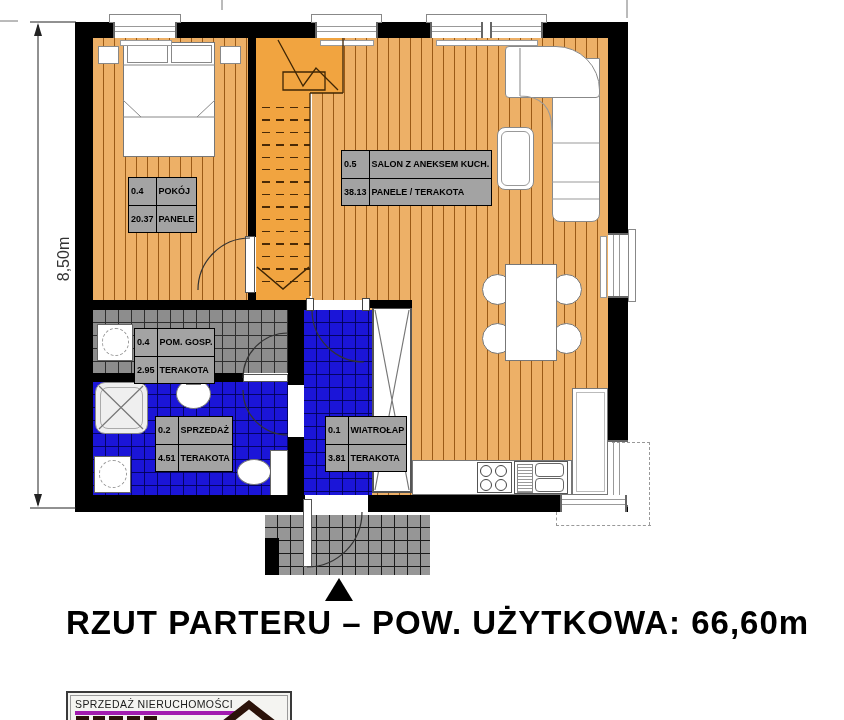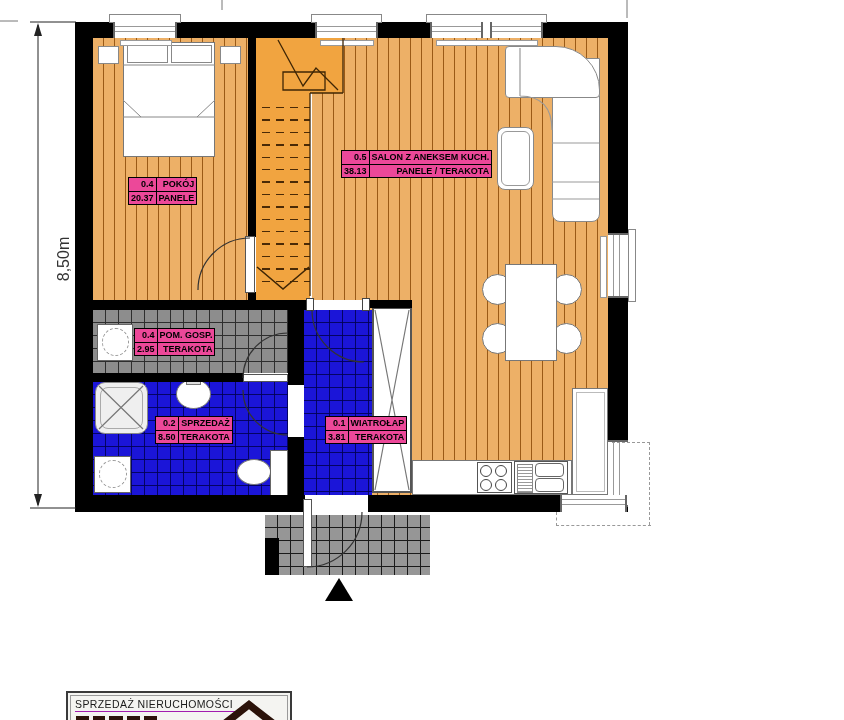--- a/index.html
+++ b/index.html
@@ -26,31 +26,31 @@
   .furn{position:absolute;background:#fff;border:1.5px solid #888;box-sizing:border-box;}
   .open{position:absolute;background:#fff;}
   .winH{position:absolute;background:linear-gradient(180deg,#fff 0 4px,#999 4px 5px,#fff 5px 9px,#999 9px 10px,#fff 10px 100%);
         border-left:2px solid #666;border-right:2px solid #666;box-sizing:border-box;}
   .winV{position:absolute;background:linear-gradient(90deg,#fff 0 5px,#999 5px 6px,#fff 6px 11px,#999 11px 12px,#fff 12px 100%);
         border-top:2px solid #666;border-bottom:2px solid #666;box-sizing:border-box;}
   .sill{position:absolute;background:#fff;border:1px solid #888;box-sizing:border-box;}
   .rad{position:absolute;background:#fff;border:1px solid #999;box-sizing:border-box;}
   .dash{position:absolute;box-sizing:border-box;}
   .rlabel{position:absolute;border-collapse:collapse;z-index:30;}
-  .rlabel td{border:1px solid #000;background:#ec4899;padding:1px 2px;font:bold 9px "Liberation Sans",sans-serif;
-             line-height:10.5px;white-space:nowrap;text-align:right;color:#000;}
+  .rlabel td{border:1px solid #000;background:#a3a3a3;padding:8px 2px;font:bold 9px "Liberation Sans",sans-serif;
+             line-height:10.5px;white-space:nowrap;text-align:left;color:#000;}
   #svgo{position:absolute;left:0;top:0;z-index:25;pointer-events:none;}
   .titleline{position:absolute;left:66px;font:bold 33px "Liberation Sans",sans-serif;color:#000;
              letter-spacing:1px;white-space:nowrap;z-index:40;}
   #dimlabel{position:absolute;left:24px;top:250px;width:80px;text-align:center;
             font:16px "Liberation Sans",sans-serif;color:#333;transform:rotate(-90deg);z-index:40;}
   #logo{position:absolute;left:66px;top:691px;width:226px;height:60px;background:#f4f4f1;
         border:2px solid #3a3a3a;box-sizing:border-box;z-index:40;overflow:hidden;}
   #logo .cap{position:absolute;left:7px;top:5px;font:10.5px "Liberation Sans",sans-serif;color:#1a1a1a;
-             letter-spacing:.4px;border-bottom:1px solid #a21caf;padding-bottom:1px;width:165px;white-space:nowrap;}
+             letter-spacing:.4px;border-bottom:4px solid #a21caf;padding-bottom:1px;width:165px;white-space:nowrap;}
   #logo .roof{position:absolute;left:140px;top:7px;width:82px;height:42px;background:#2b130a;
               clip-path:polygon(50% 0,100% 76%,85% 76%,50% 22%,15% 76%,0 76%);}
   .ltr{position:absolute;background:#2b130a;}
   .tri{position:absolute;width:0;height:0;border-left:14px solid transparent;
        border-right:14px solid transparent;border-bottom:23px solid #000;z-index:40;}
   .circ{position:absolute;border:1px solid #777;background:#fff;border-radius:50%;box-sizing:border-box;}
   .dcirc{position:absolute;border:1.5px dashed #999;border-radius:50%;box-sizing:border-box;}
 </style>
 </head>
 <body>
@@ -229,41 +229,42 @@
         </tr>
   </tbody>
     </table>
   <table class="rlabel" style="left:155px;top:416px;">
     <tbody>
         <tr>
           <td>0.2</td>
         <td>SPRZEDAŻ</td>
         </tr>
     <tr>
-          <td>8.50</td>
+          <td>4.51</td>
         <td>TERAKOTA</td>
         </tr>
   </tbody>
     </table>
   <table class="rlabel" style="left:325px;top:416px;">
     <tbody>
         <tr>
           <td>0.1</td>
         <td>WIATROŁAP</td>
         </tr>
     <tr>
           <td>3.81</td>
         <td>TERAKOTA</td>
         </tr>
   </tbody>
     </table>
 
   <div id="dimlabel">8,50m</div>
   <div class="tri" style="left:325px;top:578px;"></div>
 
+  <div class="titleline" style="top:604px;">RZUT PARTERU – POW. UŻYTKOWA: 66,60m</div>
 
   <div id="logo">
     <div class="abs" style="left:2px;top:2px;right:2px;bottom:2px;border:1px solid #999;"></div>
     <div class="cap">SPRZEDAŻ NIERUCHOMOŚCI</div>
     <div class="roof"></div>
     <div class="ltr" style="left:8px;top:23px;width:13px;height:14px;"></div>
     <div class="ltr" style="left:25px;top:23px;width:12px;height:14px;"></div>
     <div class="ltr" style="left:41px;top:23px;width:14px;height:14px;"></div>
     <div class="ltr" style="left:59px;top:23px;width:13px;height:14px;"></div>
     <div class="ltr" style="left:76px;top:23px;width:13px;height:14px;"></div>

